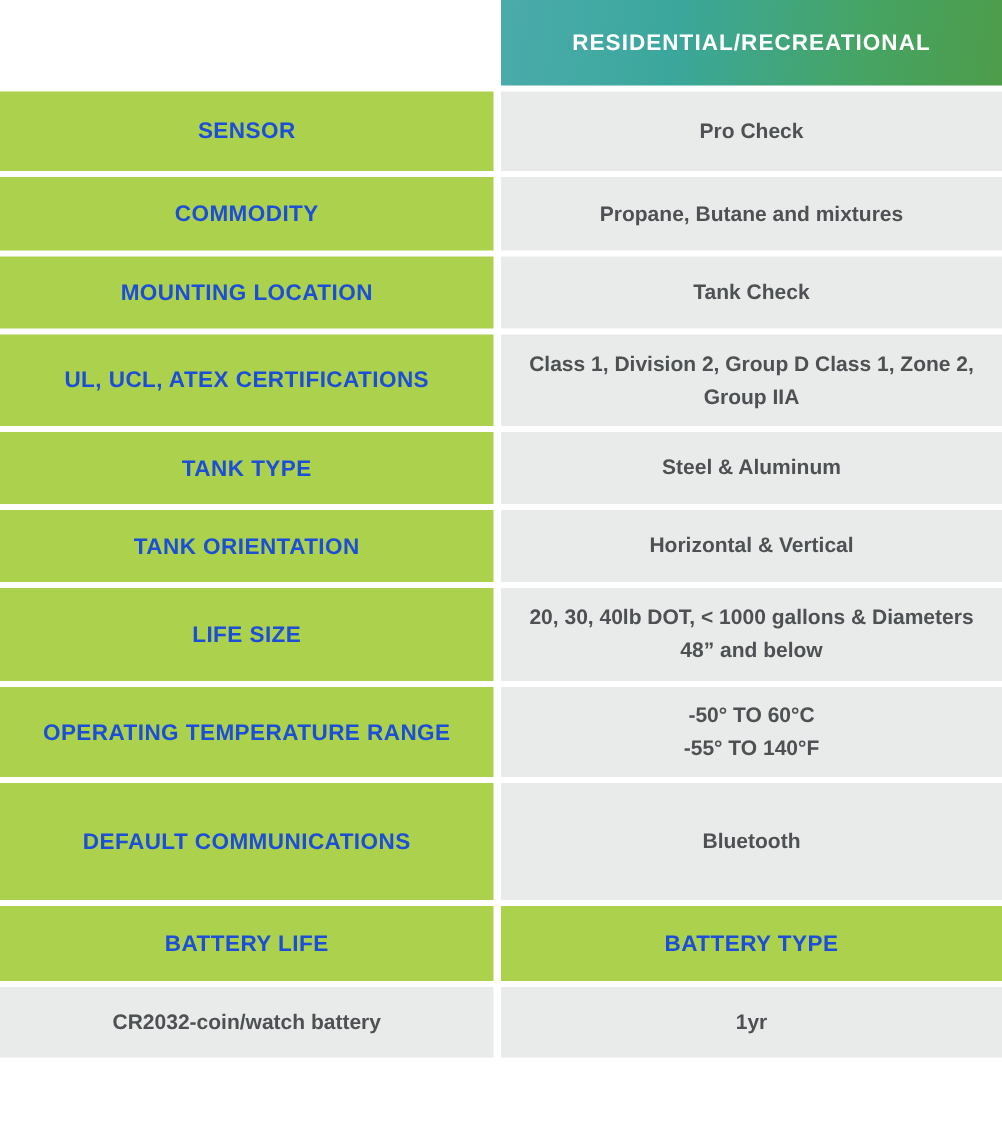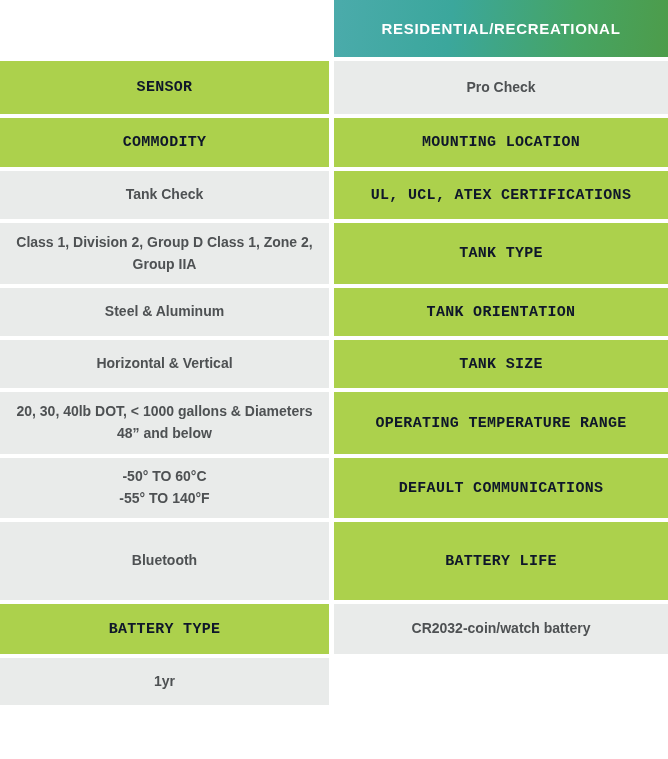--- a/index.html
+++ b/index.html
@@ -31,32 +31,31 @@
     font-weight: bold;
     font-size: 15px;
     letter-spacing: 0.7px;
     display: flex;
     align-items: center;
     justify-content: center;
     text-align: center;
   }
   .label-cell {
     background: #acd14c;
-    color: #0f172a;
+    color: #1d4ed8;
     font-weight: bold;
     font-size: 15px;
     letter-spacing: 0.3px;
     display: flex;
     align-items: center;
     justify-content: center;
     text-align: center;
     padding: 0 14px;
     box-sizing: border-box;
     line-height: 1.4;
-    font-family: Liberation Mono, monospace;
   }
   .value-cell {
     background: #e9ebea;
     color: #4e5153;
     font-weight: bold;
     font-size: 14px;
     display: flex;
     flex-direction: column;
     justify-content: center;
     text-align: center;
@@ -73,20 +72,23 @@
 
     <div class="header-spacer"></div>
     <div class="header-cell">RESIDENTIAL/RECREATIONAL</div>
 
     <div class="label-cell">SENSOR</div>
     <div class="value-cell">
         <span>Pro Check</span>
       </div>
 
     <div class="label-cell">COMMODITY</div>
+    <div class="value-cell">
+        <span>Propane, Butane and mixtures</span>
+      </div>
 
     <div class="label-cell">MOUNTING LOCATION</div>
     <div class="value-cell">
         <span>Tank Check</span>
       </div>
 
     <div class="label-cell">UL, UCL, ATEX CERTIFICATIONS</div>
     <div class="value-cell">
         <span>Class 1, Division 2, Group D Class 1, Zone 2, Group IIA</span>
       </div>
@@ -94,21 +96,21 @@
     <div class="label-cell">TANK TYPE</div>
     <div class="value-cell">
         <span>Steel &amp; Aluminum</span>
       </div>
 
     <div class="label-cell">TANK ORIENTATION</div>
     <div class="value-cell">
         <span>Horizontal &amp; Vertical</span>
       </div>
 
-    <div class="label-cell">TANK SIZE</div>
+    <div class="label-cell">LIFE SIZE</div>
     <div class="value-cell">
         <span>20, 30, 40lb DOT, &lt; 1000 gallons &amp; Diameters 48” and below</span>
       </div>
 
     <div class="label-cell">OPERATING TEMPERATURE RANGE</div>
     <div class="value-cell">
       <span>-50° TO 60°C</span>
       <span>-55° TO 140°F</span>
     </div>
 

